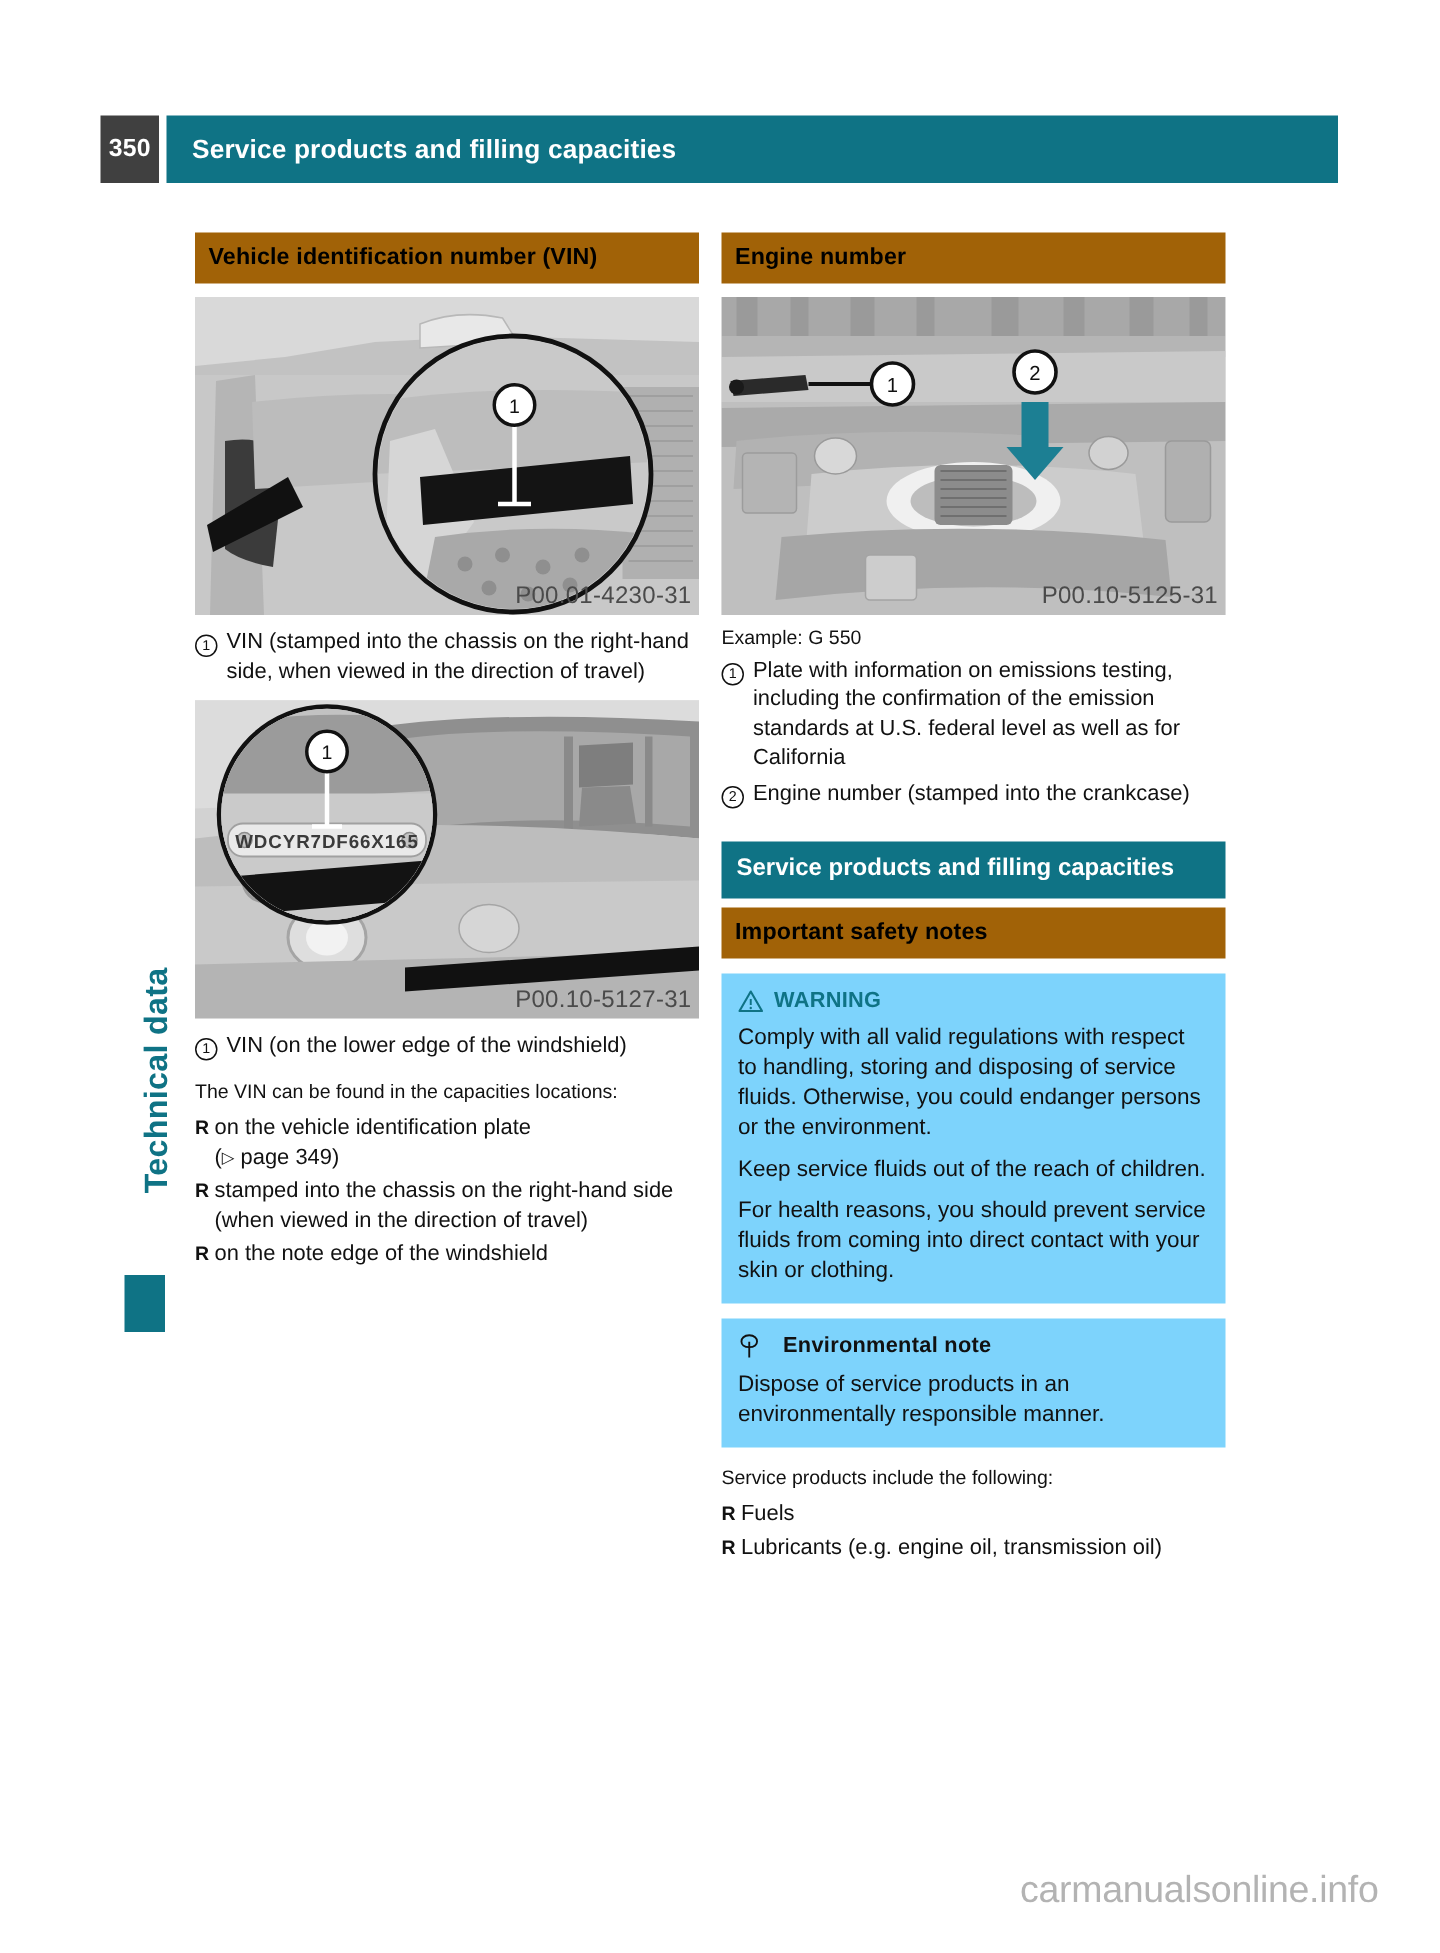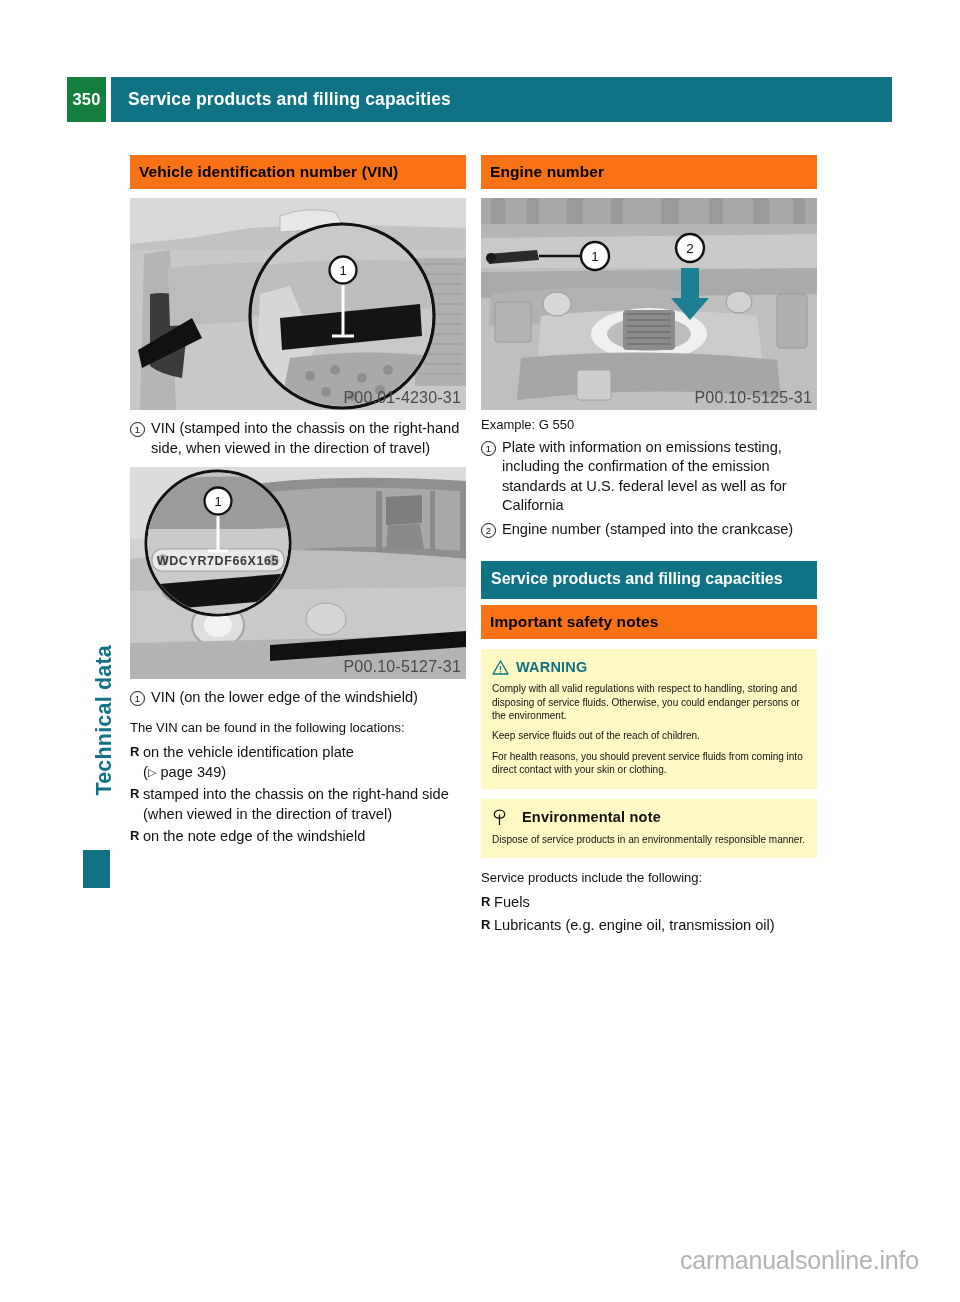--- a/index.html
+++ b/index.html
@@ -21,21 +21,21 @@
     position: absolute;
     left: 67px;
     top: 77px;
     width: 825px;
     height: 45px;
     display: flex;
     align-items: stretch;
   }
   .header-page-num {
     width: 39px;
-    background: #15803d;
+    background: #404040;
     color: #ffffff;
     font-size: 16.5px;
     font-weight: bold;
     display: flex;
     align-items: center;
     justify-content: center;
     letter-spacing: .2px;
   }
   .header-gap {
     width: 5px;
@@ -77,21 +77,21 @@
   .col {
     position: absolute;
     width: 336px;
     top: 155px;
   }
   .col-left  { left: 130px; }
   .col-right { left: 481px; }
 
   
   .sec-head-grey {
-    background: #f97316;
+    background: #a16207;
     color: #000000;
     font-size: 15.5px;
     font-weight: bold;
     padding: 7px 9px 8px 9px;
     line-height: 1.25;
     letter-spacing: .1px;
   }
   .sec-head-teal {
     background: #0f7385;
     color: #ffffff;
@@ -172,39 +172,39 @@
   .bullet-text { flex: 1; }
 
   .pageref-arrow {
     display: inline-block;
     font-size: 11px;
     transform: translateY(-1px);
   }
 
   
   .notice {
-    background: #fef9c3;
+    background: #7dd3fc;
     padding: 10px 11px 12px 11px;
     margin-top: 10px;
   }
   .notice-head {
     display: flex;
     align-items: center;
     gap: 7px;
     margin-bottom: 5px;
   }
   .notice-head-title {
     font-size: 14.5px;
     font-weight: bold;
     letter-spacing: .2px;
   }
   .notice-head-title.warn { color: #0f7385; }
   .notice-head-title.env  { color: #111111; padding-left: 8px; }
   .notice-p {
-    font-size: 10px;
+    font-size: 15px;
     line-height: 1.34;
     margin-top: 7px;
   }
   .notice-p:first-of-type { margin-top: 0; }
 
   .tri-icon { width: 17px; height: 15px; display: block; }
   .env-icon { width: 15px; height: 17px; display: block; }
 
   
   .watermark {
@@ -340,21 +340,21 @@
     <div class="fig-caption">P00.10-5127-31</div>
   </div>
 
   <div class="callout-row first">
     <div class="callout-mark">
       <span class="circnum">1</span>
     </div>
     <div class="callout-text">VIN (on the lower edge of the windshield)</div>
   </div>
 
-  <div class="para">The VIN can be found in the following locations:</div>
+  <div class="para">The VIN can be found in the capacities locations:</div>
 
   <div class="bullet-list">
     <div class="bullet-row">
       <div class="bullet-mark">R</div>
       <div class="bullet-text">
         <span>on the vehicle identification plate</span><br>
         <span><span>(</span><span class="pageref-arrow">▷</span><span> page 349)</span></span>
       </div>
     </div>
     <div class="bullet-row">

